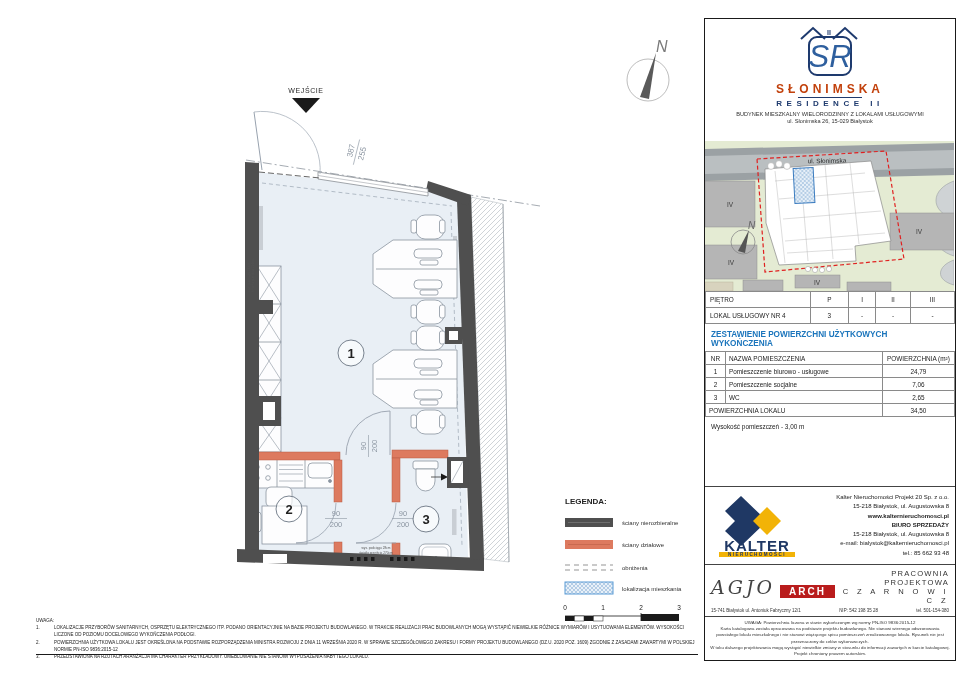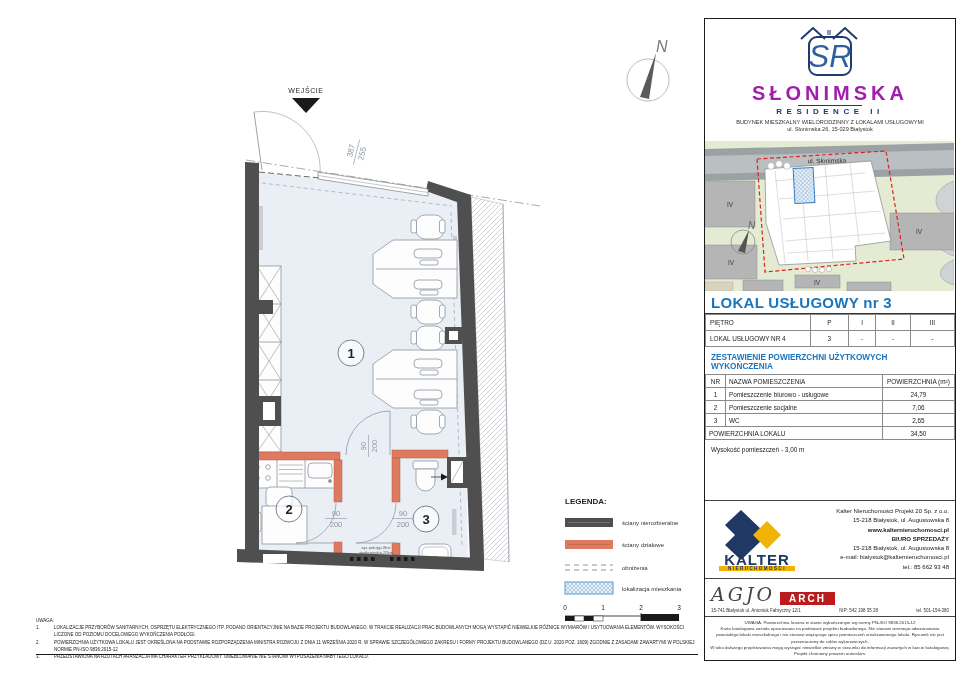--- a/index.html
+++ b/index.html
@@ -3,21 +3,21 @@
 <meta charset="utf-8">
 <style>
   html,body{margin:0;padding:0;background:#fff;}
   #stage{position:relative;width:960px;height:678px;background:#fff;overflow:hidden;
          font-family:"Liberation Sans",sans-serif;color:#222;}
   svg text{font-family:"Liberation Sans",sans-serif;}
   
   #panel{position:absolute;left:704px;top:18px;width:252px;height:643px;
          border:1.4px solid #1a1a1a;background:#fff;display:flex;flex-direction:column;box-sizing:border-box;}
   .logo-block{height:122px;text-align:center;padding-top:4px;box-sizing:border-box;}
-  .logo-name{font-size:20px;font-weight:bold;letter-spacing:4px;color:#a21caf;line-height:1.05;}
+  .logo-name{font-size:12px;font-weight:bold;letter-spacing:4px;color:#c2410c;line-height:1.05;}
   .logo-underline{width:64px;height:1px;background:#1e3a6e;margin:1px auto 1px;}
   .logo-sub{font-size:8px;letter-spacing:4.5px;color:#1e3a6e;font-weight:bold;}
   .logo-desc{font-size:5.6px;color:#333;margin-top:3px;}
   .logo-addr{font-size:5.6px;color:#333;margin-top:1px;}
   .siteplan{height:150px;}
   .panel-title{font-size:15px;font-weight:bold;color:#1b75bc;padding:3px 6px 2px;border-bottom:1.4px solid #333;letter-spacing:0.3px;}
   table{border-collapse:collapse;width:100%;}
   .floor-table td{border:0.8px solid #8a8a8a;font-size:6.4px;height:13px;text-align:center;color:#222;}
   .floor-table td.lbl{text-align:left;padding-left:4px;width:42%;}
   .area-heading{font-size:8.2px;font-weight:bold;color:#1b75bc;padding:6px 6px 3px;}
@@ -361,21 +361,20 @@
         <text x="43" y="88" font-size="10" font-style="italic" fill="#666">N</text>
       </g>
       <g font-size="6.5" fill="#3b3b3b" text-anchor="middle">
         <text x="25" y="66">IV</text>
         <text x="26" y="124">IV</text>
         <text x="214" y="93">IV</text>
         <text x="112" y="144">IV</text>
       </g>
     </svg>
 
-    <div class="panel-title">LOKAL USŁUGOWY  nr 3</div>
 
     <table class="floor-table">
       <tbody>
           <tr>
         <td class="lbl">PIĘTRO</td>
         <td>P</td>
         <td>I</td>
         <td>II</td>
         <td>III</td>
       </tr>
@@ -442,20 +441,24 @@
         <div>tel.: 85 662 93 48</div>
       </div>
     </div>
 
     <div class="agjo">
       <div class="agjo-row">
         <div class="agjo-left">
           <span class="agjo-script">AGJO</span>
           <span class="agjo-box">ARCH</span>
         </div>
+        <div class="agjo-right">
+          <div class="agjo-r1">PRACOWNIA PROJEKTOWA</div>
+          <div class="agjo-r2">C Z A R N O W I C Z</div>
+        </div>
       </div>
       <div class="agjo-tiny">
         <span>15-741 Białystok    ul. Antoniuk Fabryczny  12/1</span>
         <span>NIP:  542 198 35 28</span>
         <span>tel. 501-154-380</span>
       </div>
     </div>
 
     <div class="fineprint">
       <div>UWAGA:   Powierzchnia liczona w stanie wykończonym wg normy PN-ISO 9836:2015-12</div>

